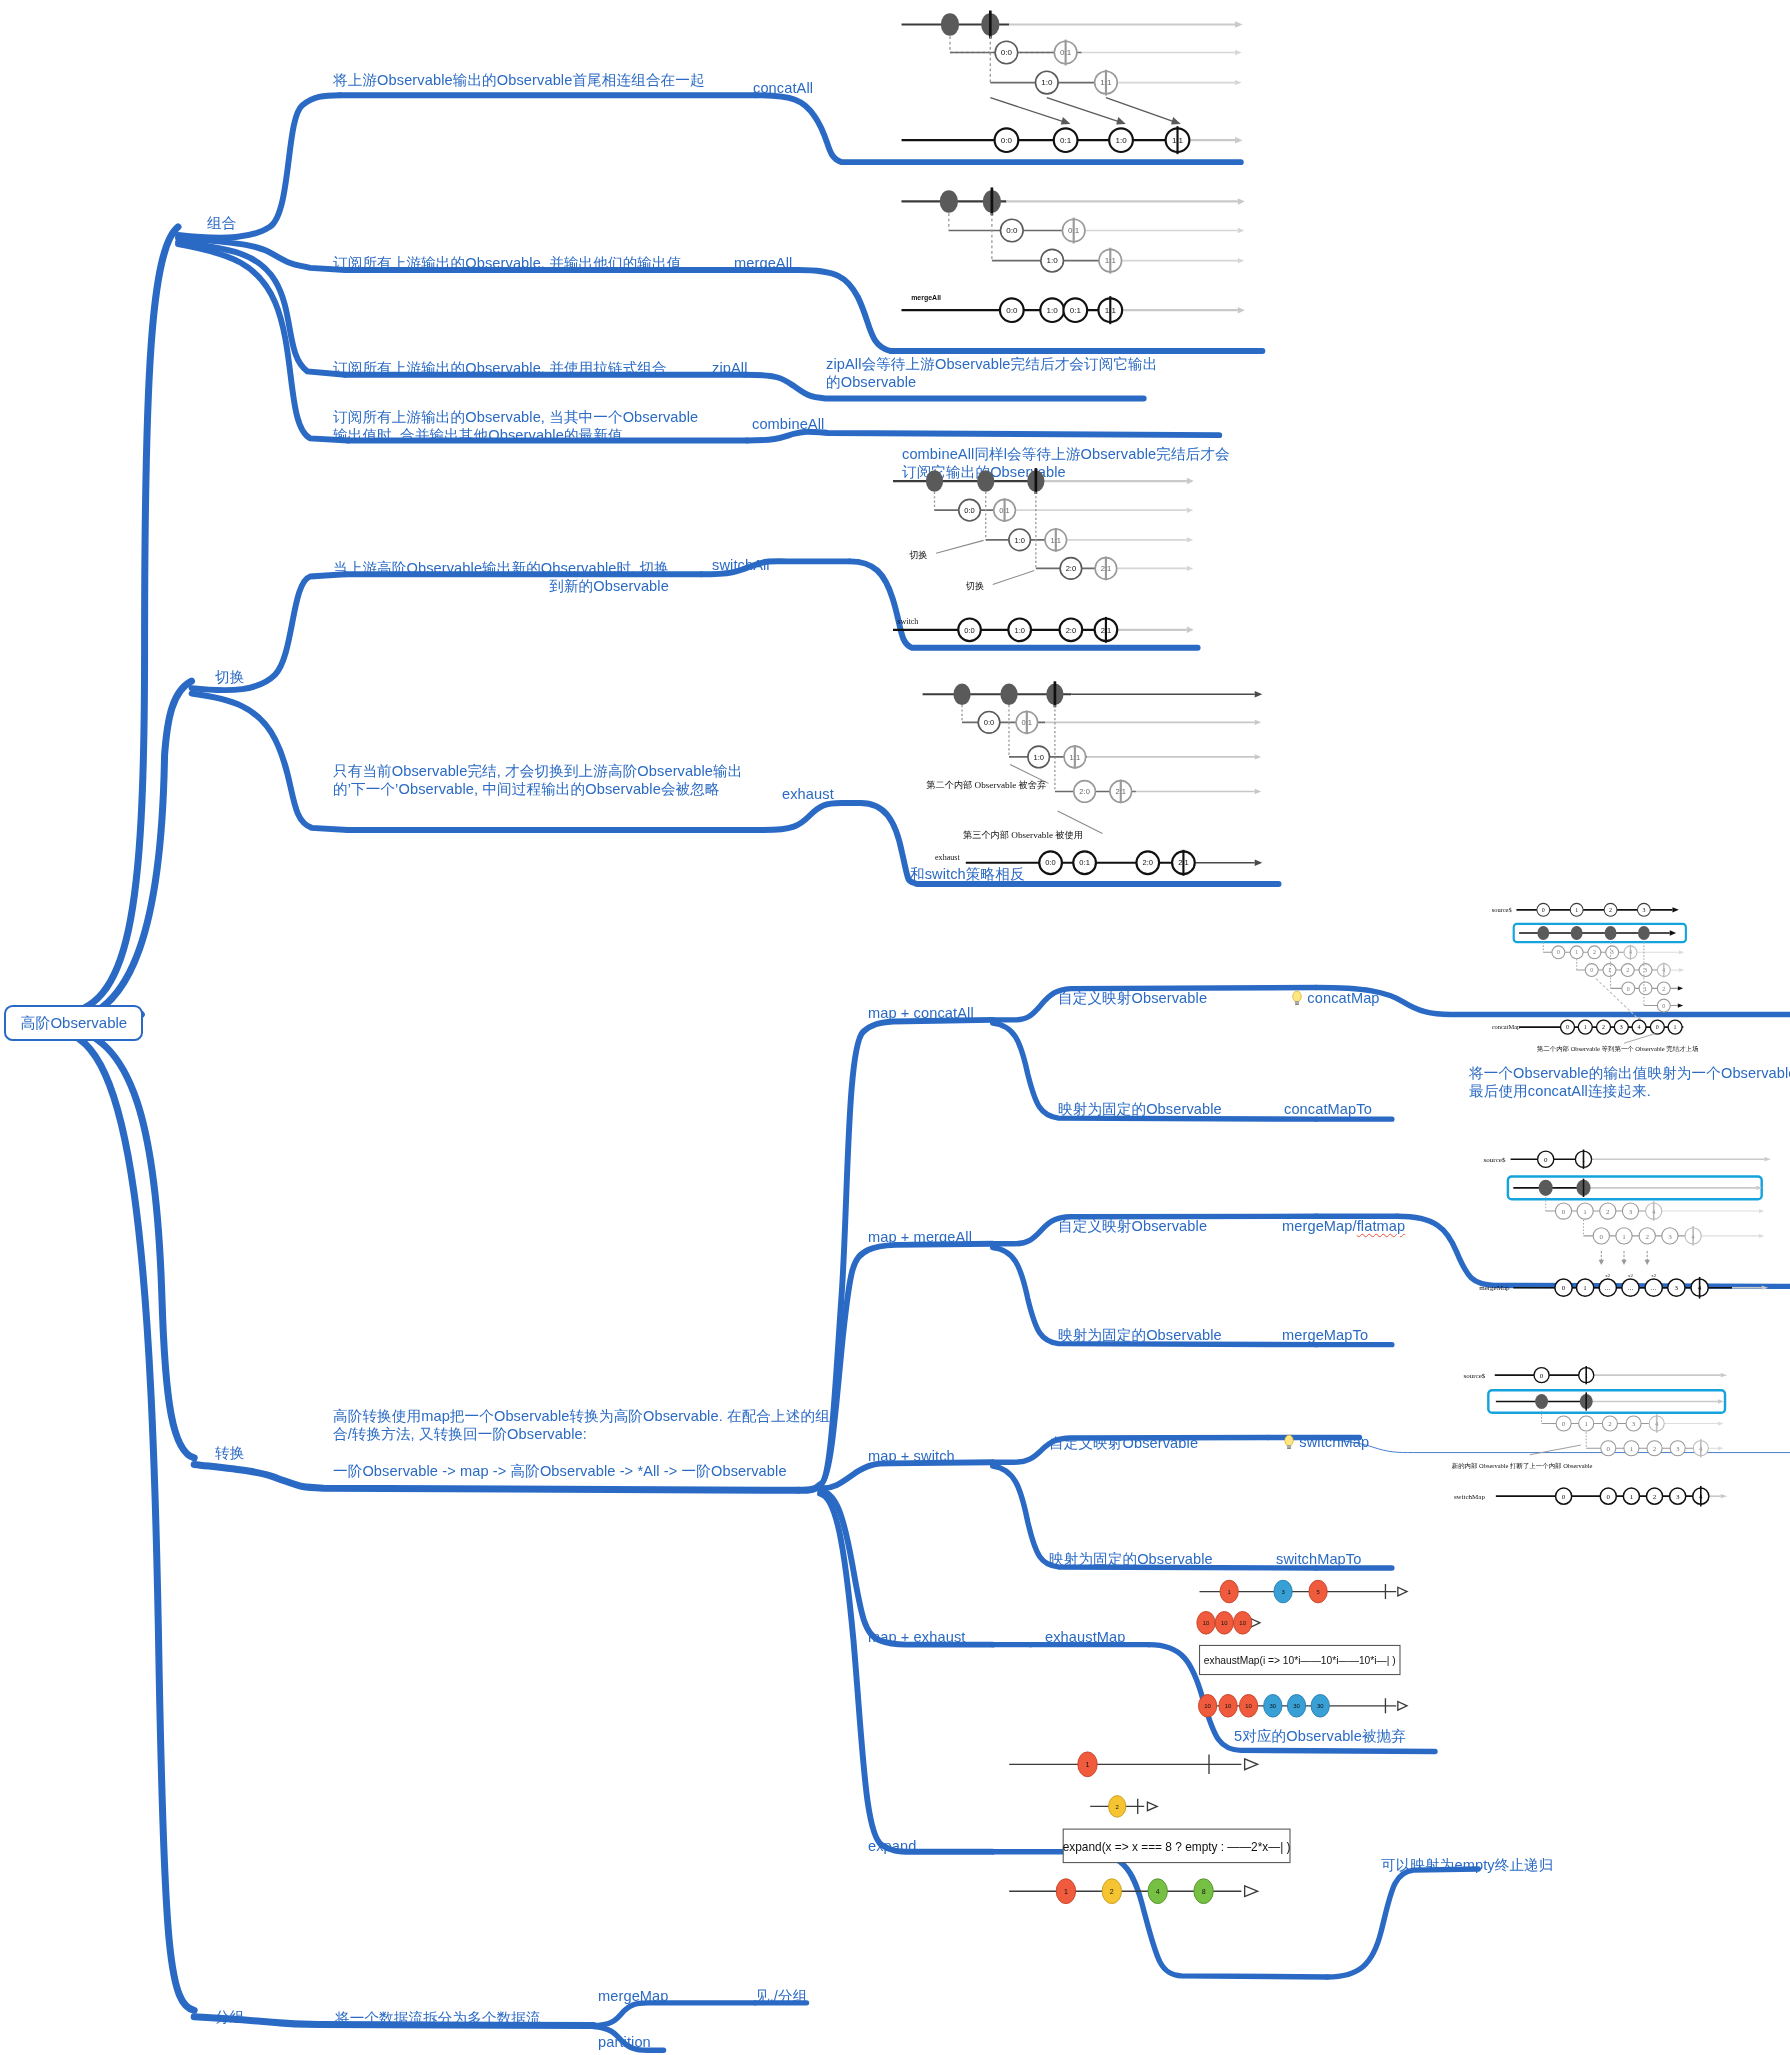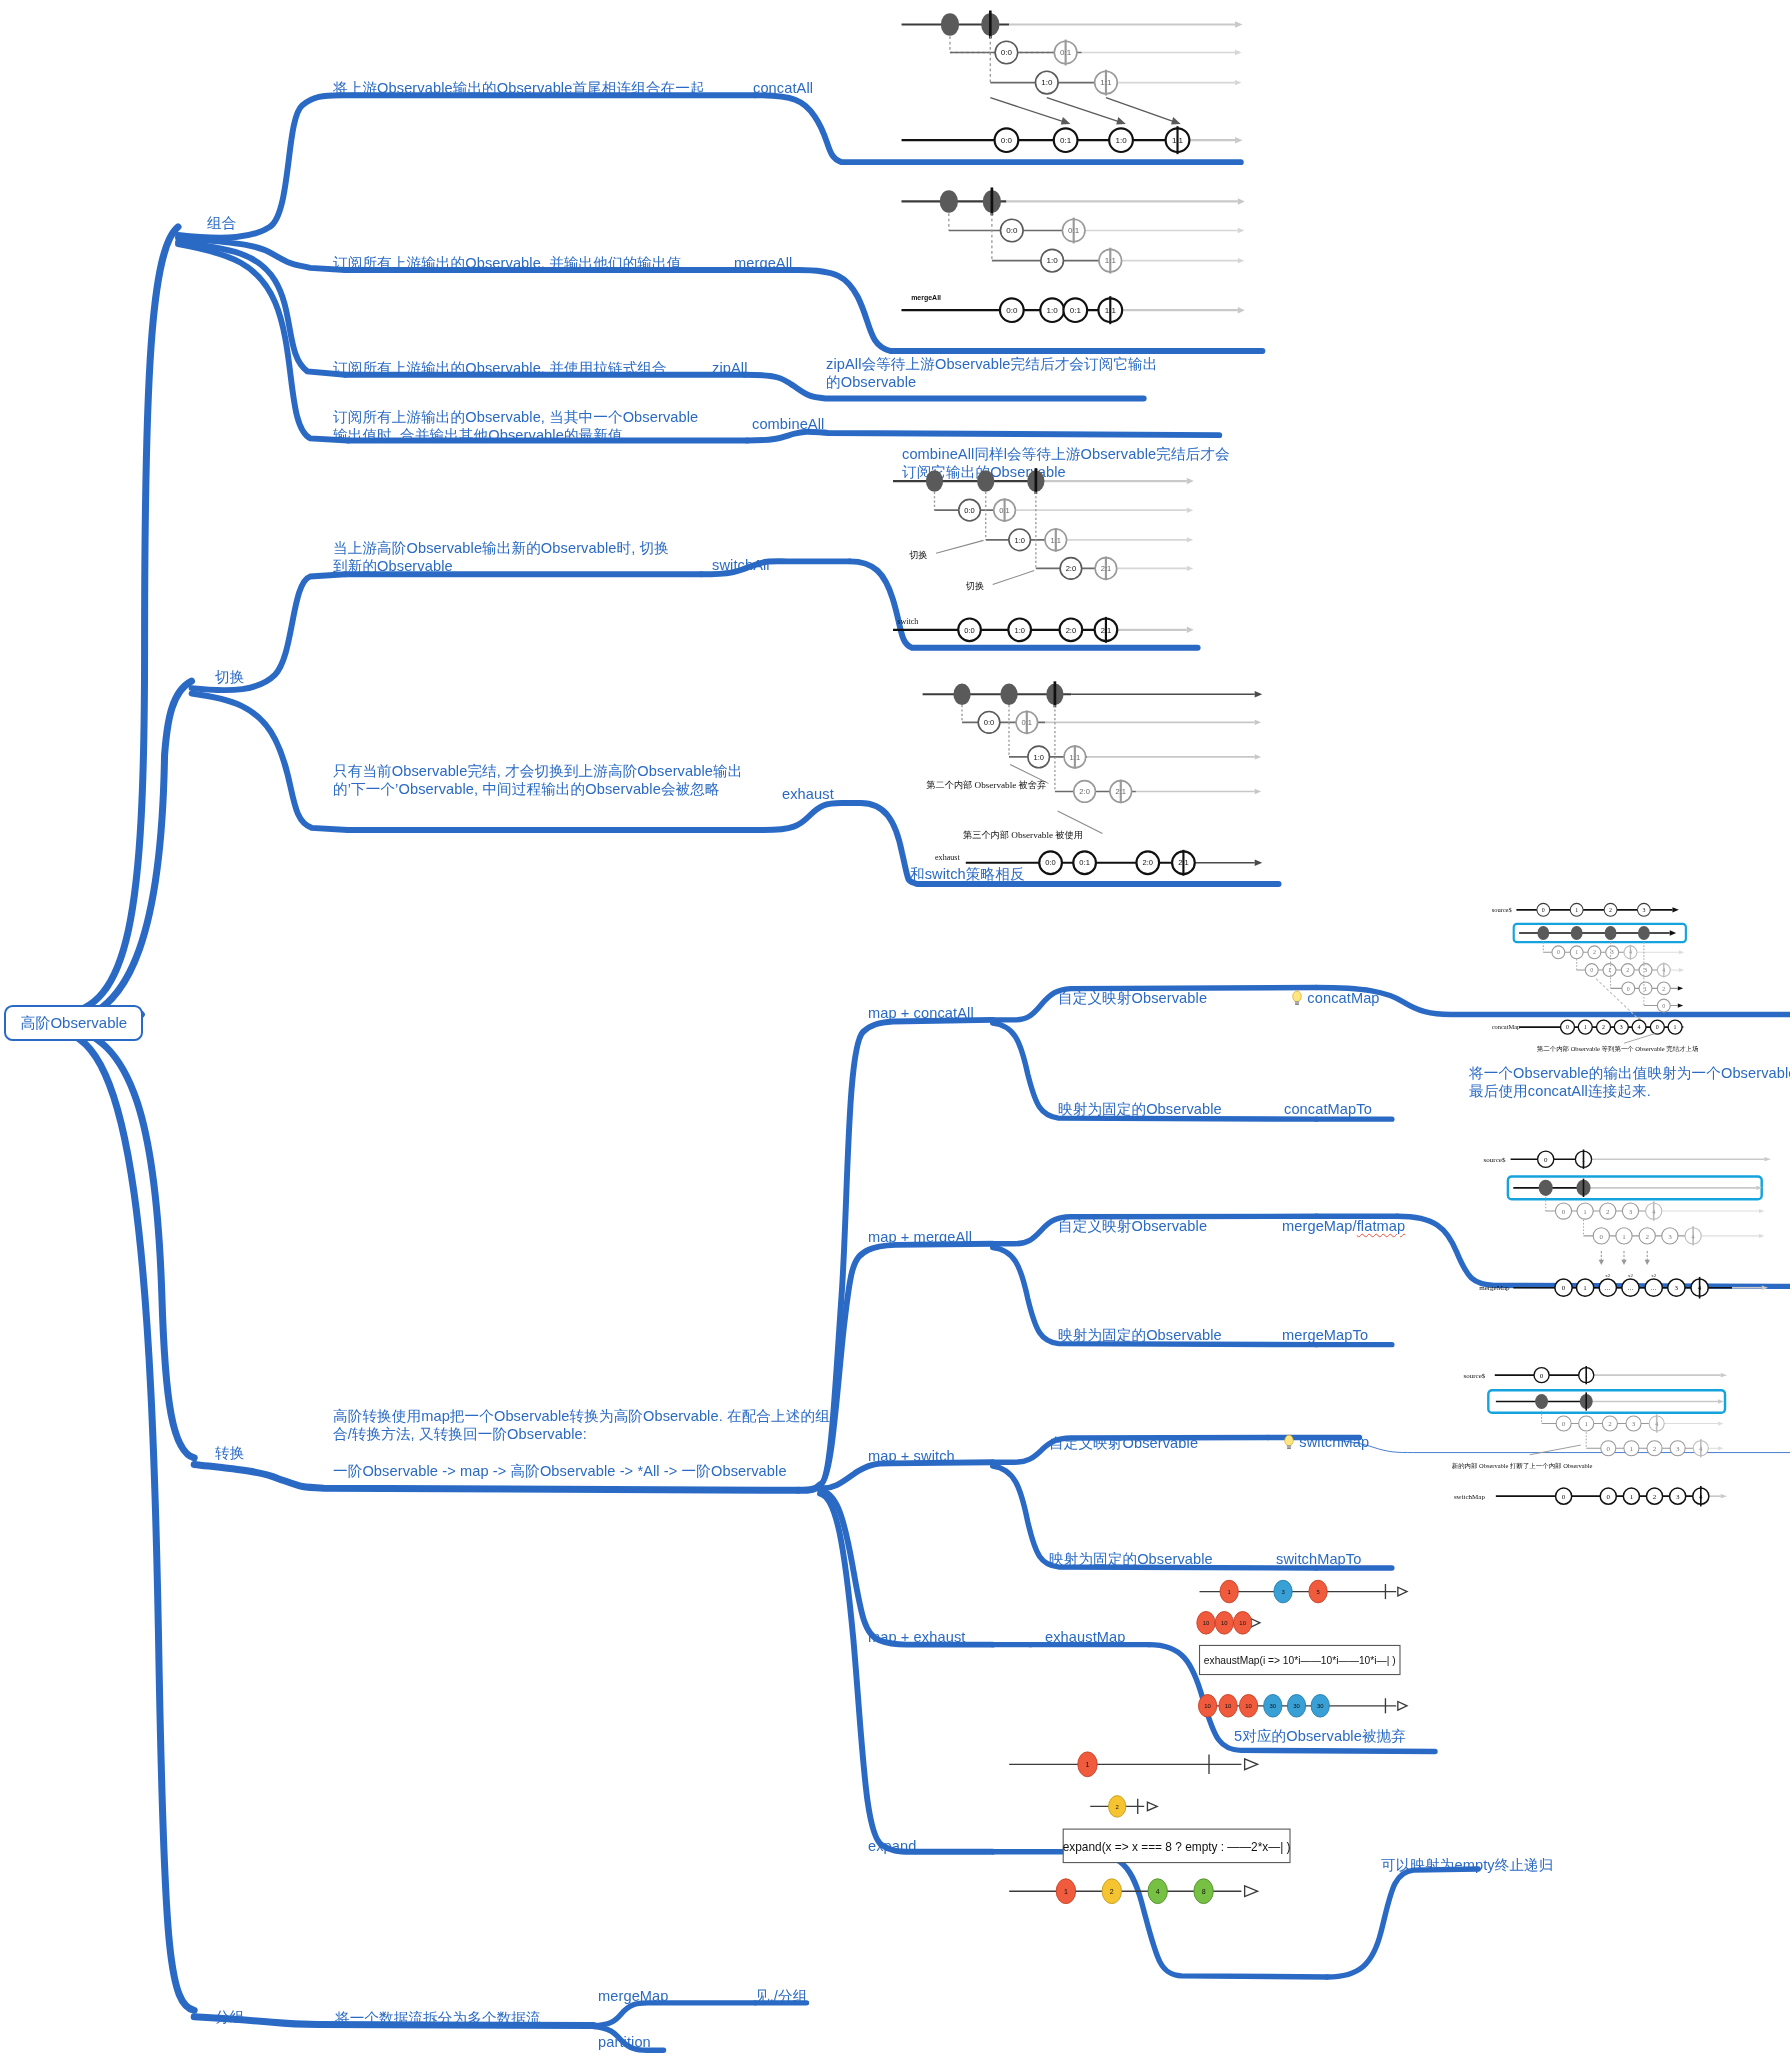--- a/index.html
+++ b/index.html
@@ -98,21 +98,21 @@
       <path d="M1100 3756 C 1130 3758, 1140 3768, 1152 3782 C 1166 3796, 1178 3800, 1200 3800 L 1230 3800" stroke-width="10"></path>
     </g>
   </svg>
 
   <div class="root" style="left:4.3px;top:1005px;width:135px;height:32px;">
     <span>高阶Observable</span>
   </div>
 
   <div class="lbl" style="left:207px;top:214px;">组合</div>
 
-  <div class="lbl" style="left:333px;top:79px;text-decoration:underline;">将上游Observable输出的Observable首尾相连组合在一起</div>
+  <div class="lbl" style="left:333px;top:71px;">将上游Observable输出的Observable首尾相连组合在一起</div>
   <div class="lbl" style="left:753px;top:79px;">concatAll</div>
 
   <div class="lbl" style="left:333px;top:254px;">订阅所有上游输出的Observable, 并输出他们的输出值</div>
   <div class="lbl" style="left:734px;top:254px;">mergeAll</div>
 
   <div class="lbl" style="left:333px;top:359px;">订阅所有上游输出的Observable, 并使用拉链式组合</div>
   <div class="lbl" style="left:712px;top:359px;">zipAll</div>
   <div class="lbl" style="left:826px;top:355px;">zipAll会等待上游Observable完结后才会订阅它输出
 的Observable</div>
 
@@ -335,21 +335,21 @@
         <text x="32" y="205" text-anchor="start" font-family="Liberation Serif, serif" font-size="17">第二个内部 Observable 被舍弃</text>
         <text x="100" y="298" text-anchor="start" font-family="Liberation Serif, serif" font-size="17">第三个内部 Observable 被使用</text>
         <text x="48" y="338" text-anchor="start" font-family="Liberation Serif, serif" font-size="15">exhaust</text>
       </g>
     </svg>
   </div>
 
   <div class="lbl" style="left:910px;top:865px;">和switch策略相反</div>
 
   <div class="lbl" style="left:215px;top:668px;">切换</div>
-  <div class="lbl" style="left:333px;top:539px;">当上游高阶Observable输出新的Observable时, 切换
+  <div class="lbl" style="left:333px;top:559px;text-align:right;">当上游高阶Observable输出新的Observable时, 切换
 到新的Observable</div>
   <div class="lbl" style="left:712px;top:556px;">switchAll</div>
   <div class="lbl" style="left:333px;top:762px;">只有当前Observable完结, 才会切换到上游高阶Observable输出
 的’下一个’Observable, 中间过程输出的Observable会被忽略</div>
   <div class="lbl" style="left:782px;top:785px;">exhaust</div>
 
   <div class="lbl" style="left:215px;top:1444px;">转换</div>
   <div class="lbl" style="left:333px;top:1407px;">高阶转换使用map把一个Observable转换为高阶Observable. 在配合上述的组
 合/转换方法, 又转换回一阶Observable:
 

